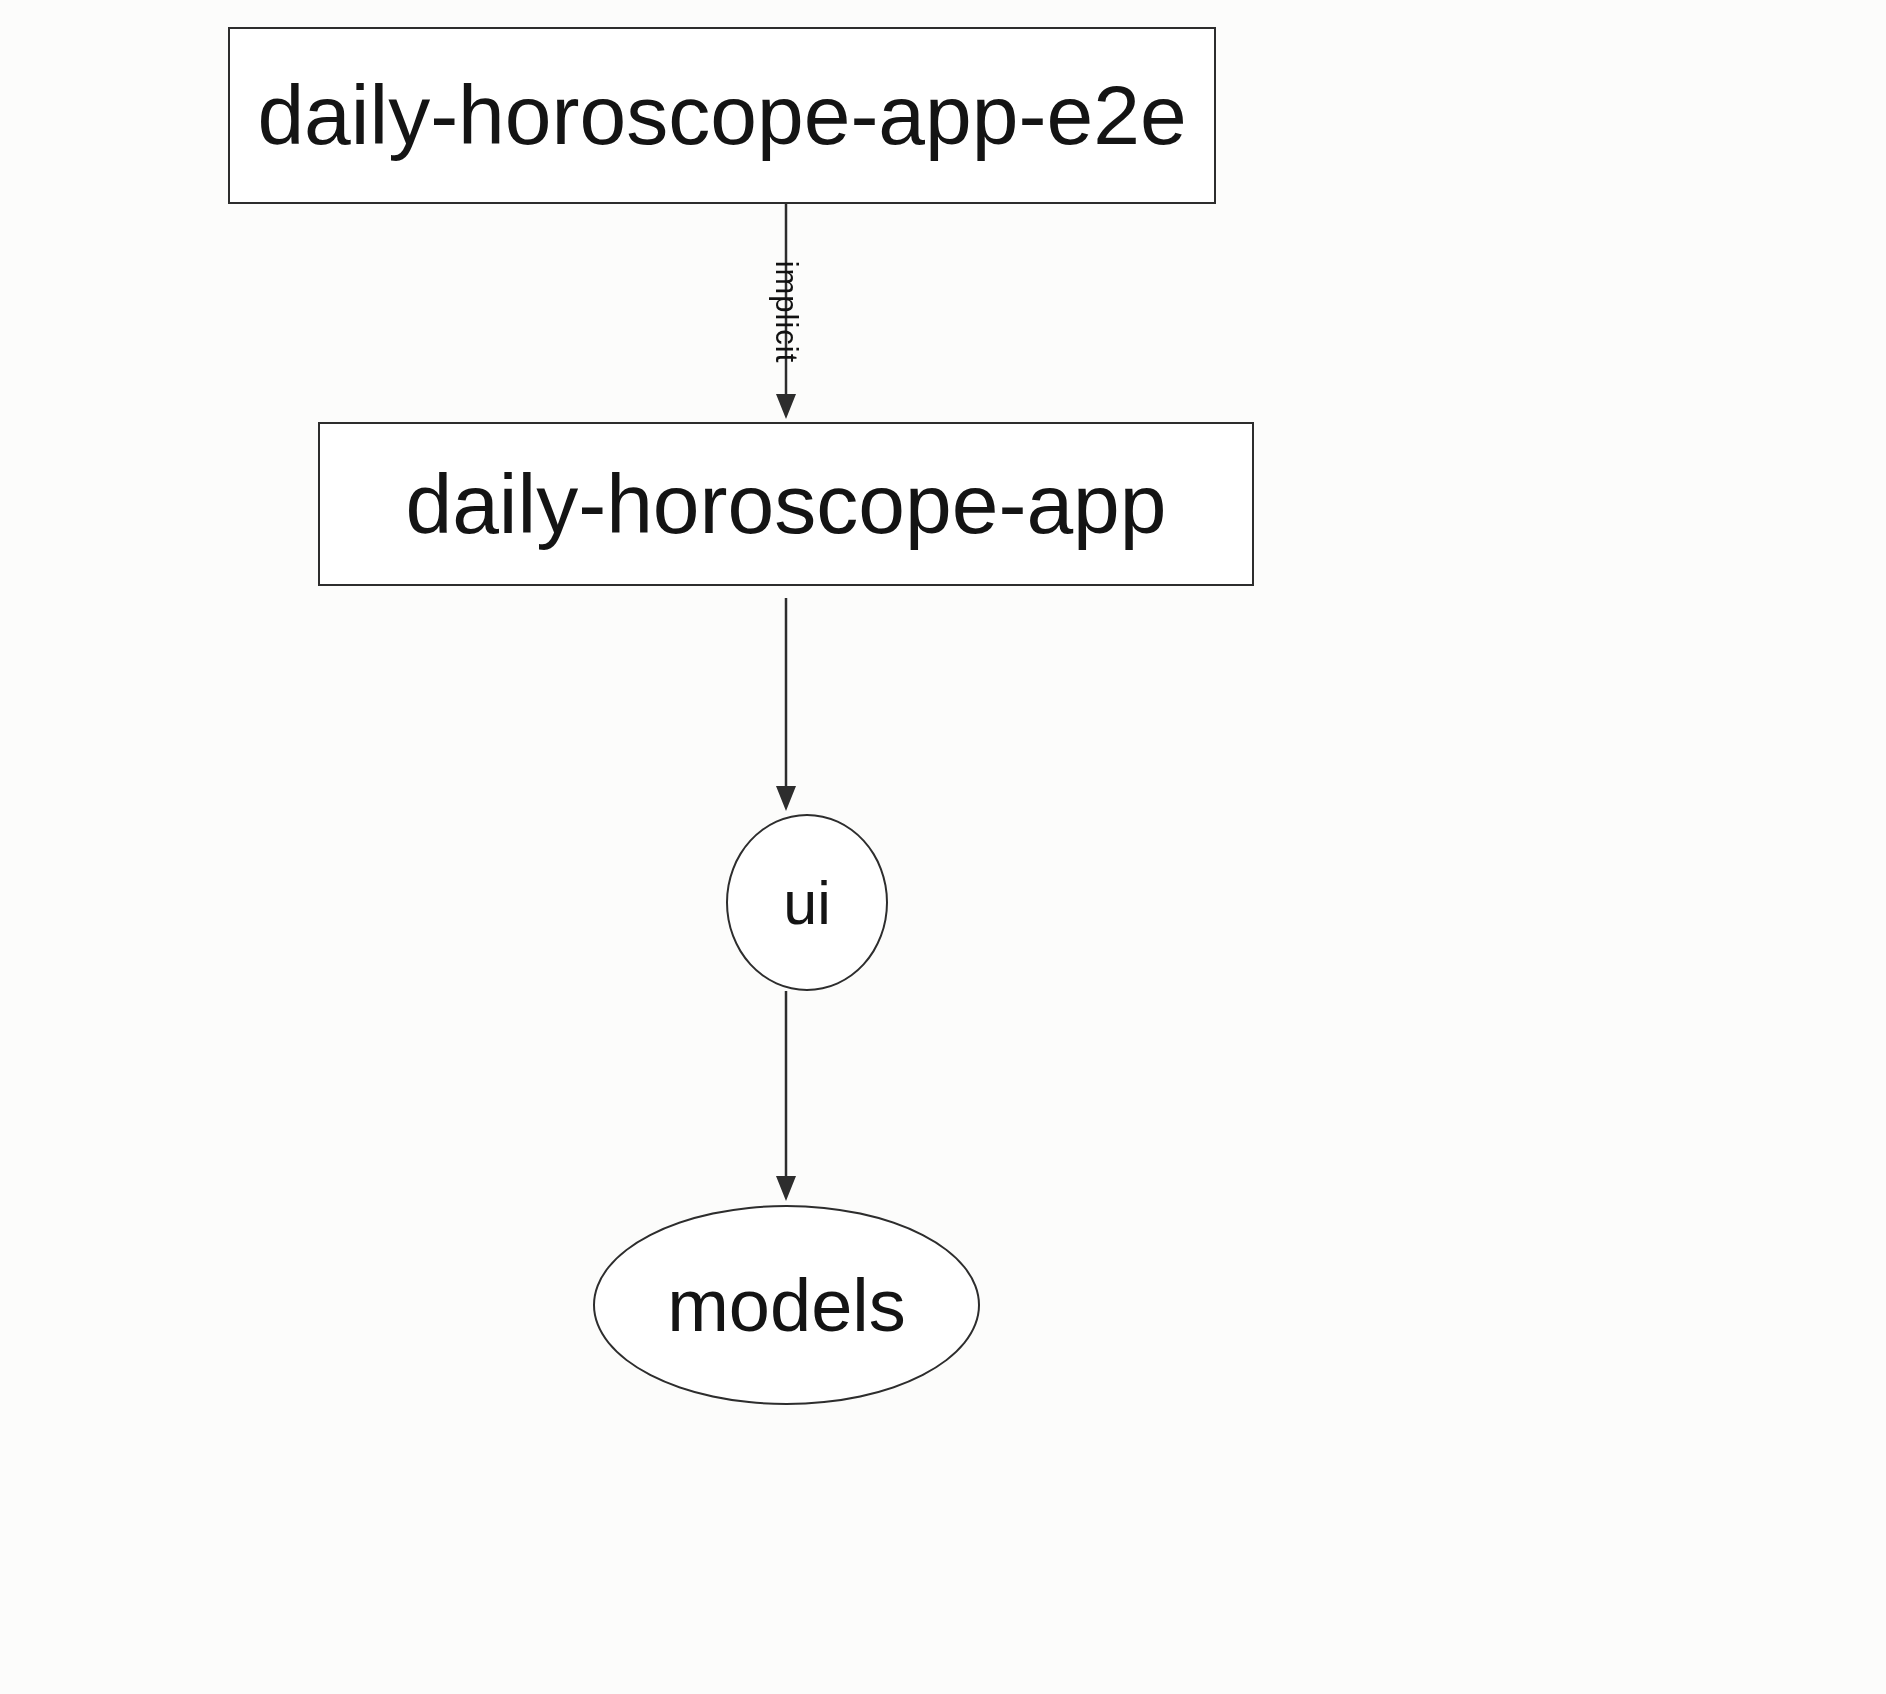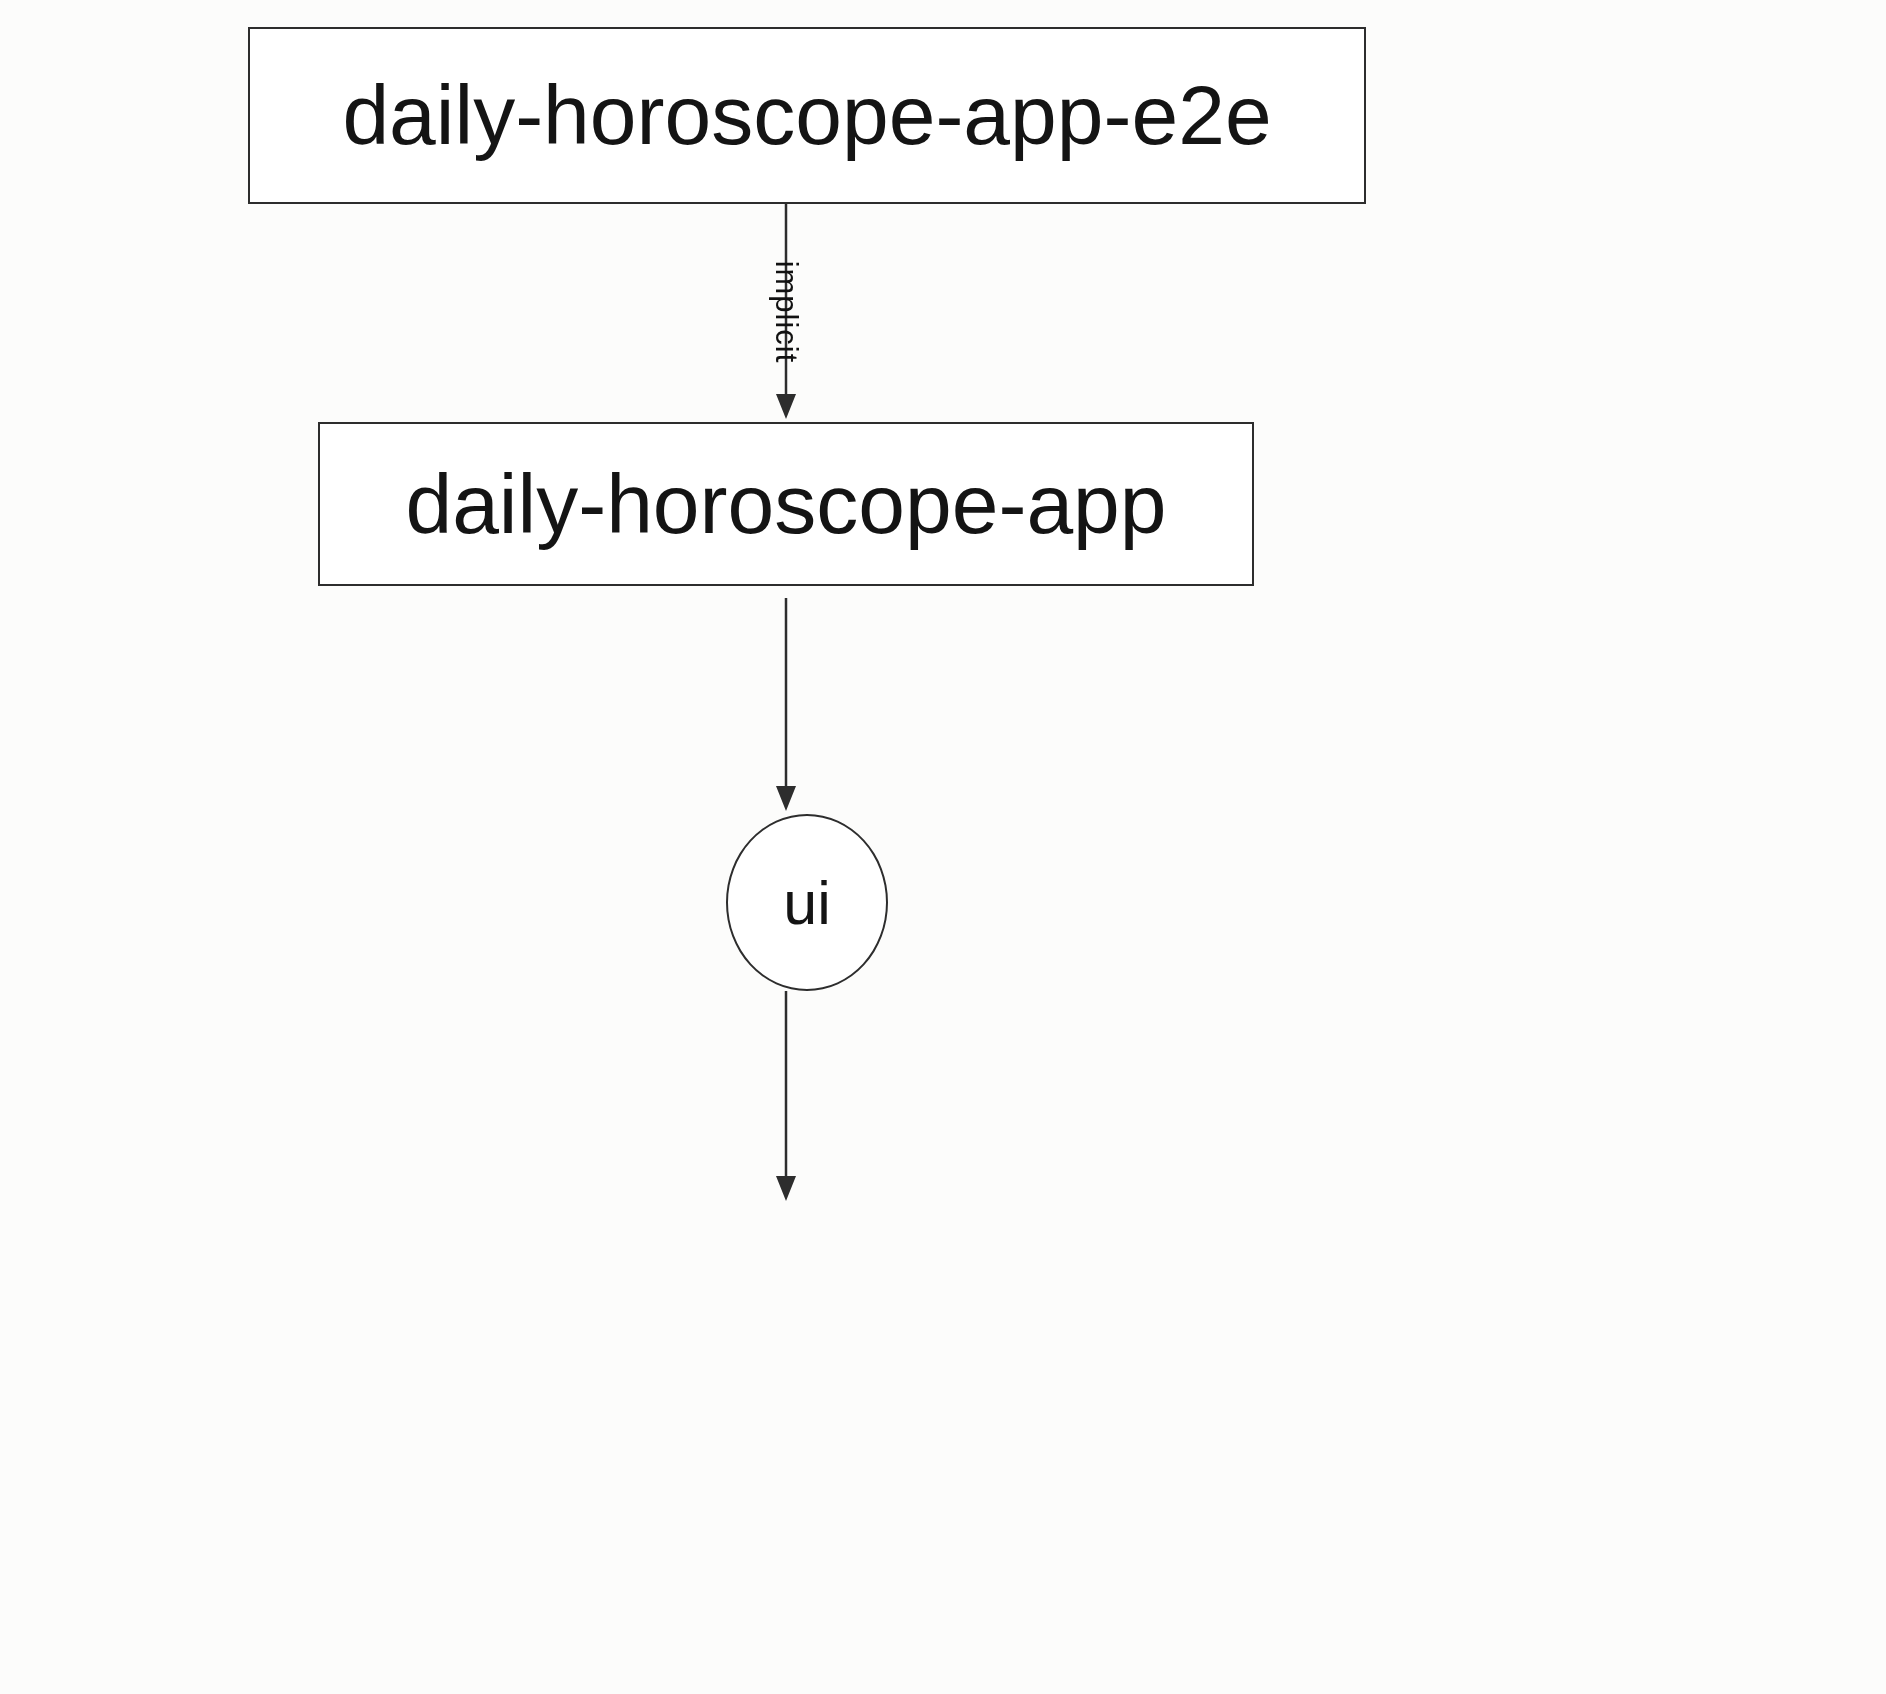--- a/index.html
+++ b/index.html
@@ -36,24 +36,23 @@
   }
   .node.rect {
     border-radius: 0;
   }
   .node.ellipse {
     border-radius: 50%;
   }
   #node-e2e {
     left: 228px;
     top: 27px;
-    width: 1118px;
+    width: 988px;
     height: 177px;
     font-size: 84px;
-    margin-left: 20px;
   }
   #node-app {
     left: 318px;
     top: 422px;
     width: 936px;
     height: 164px;
     font-size: 84px;
   }
   #node-ui {
     left: 726px;
@@ -110,14 +109,17 @@
   </div>
 
   <div id="node-app" class="node rect">
     <span>daily-horoscope-app</span>
   </div>
 
   <div id="node-ui" class="node ellipse">
     <span>ui</span>
   </div>
 
+  <div id="node-models" class="node ellipse">
+    <span>models</span>
+  </div>
 
 </div>
 
 </body></html>

